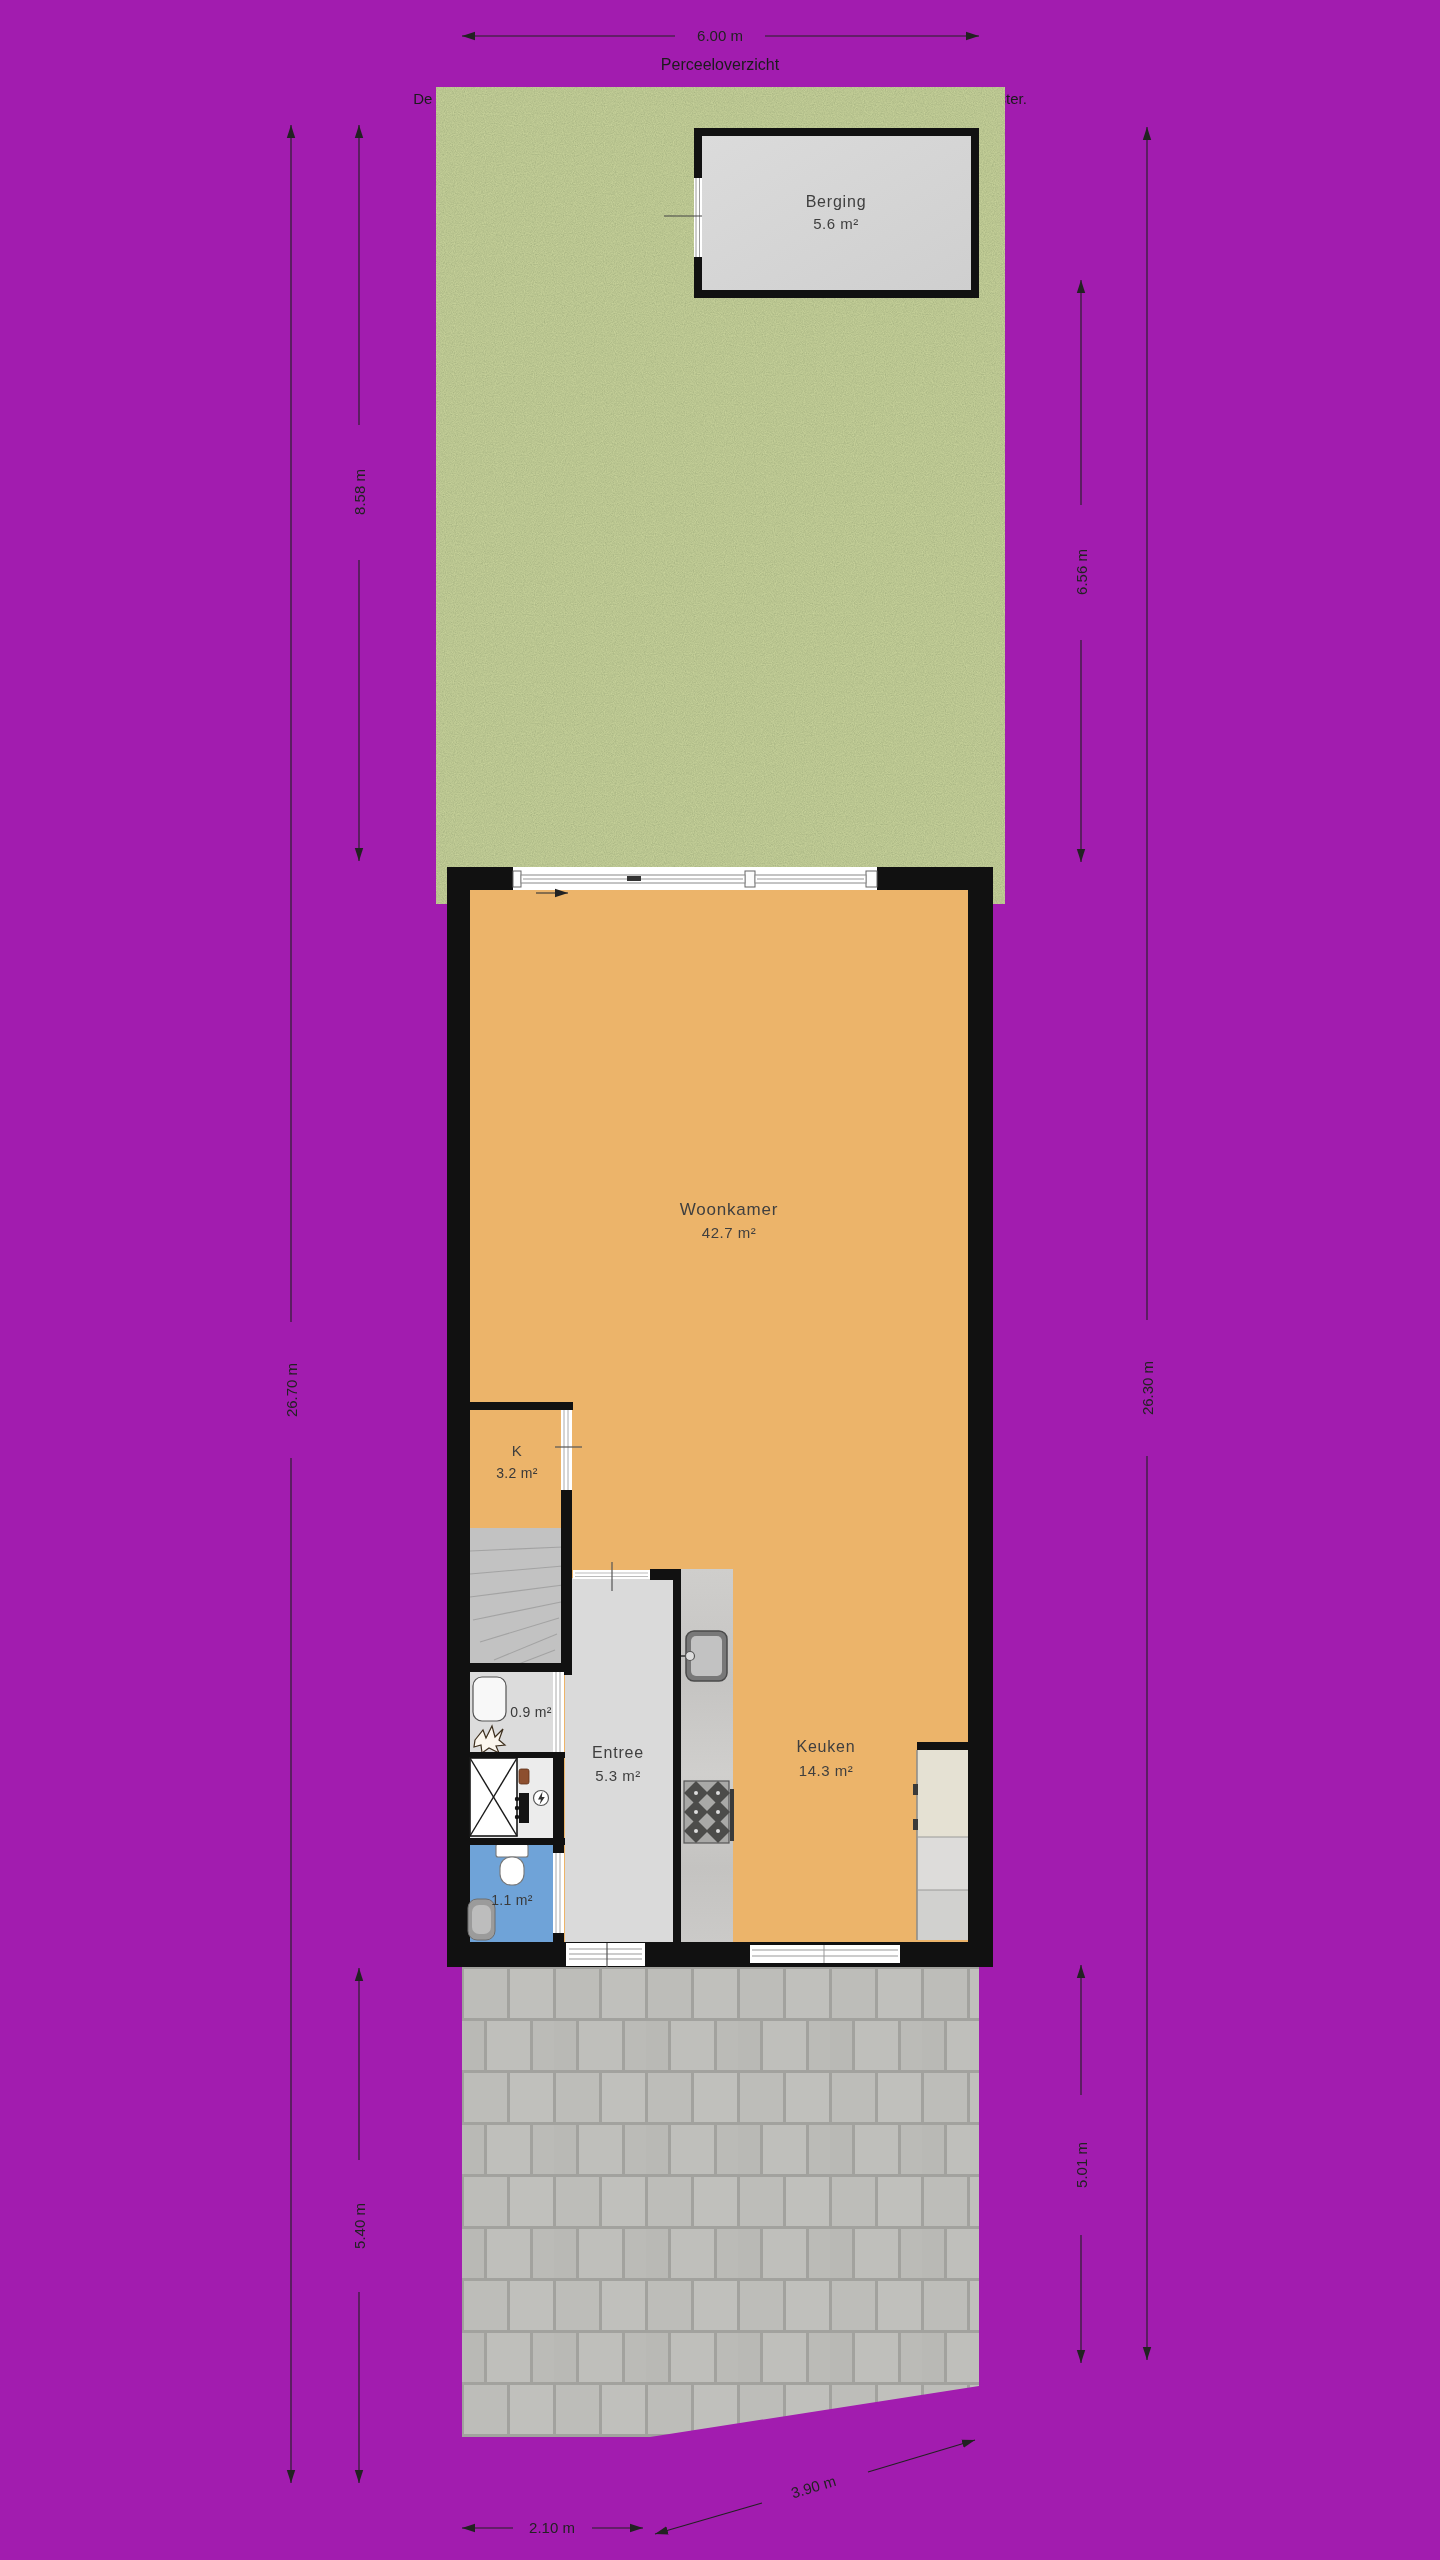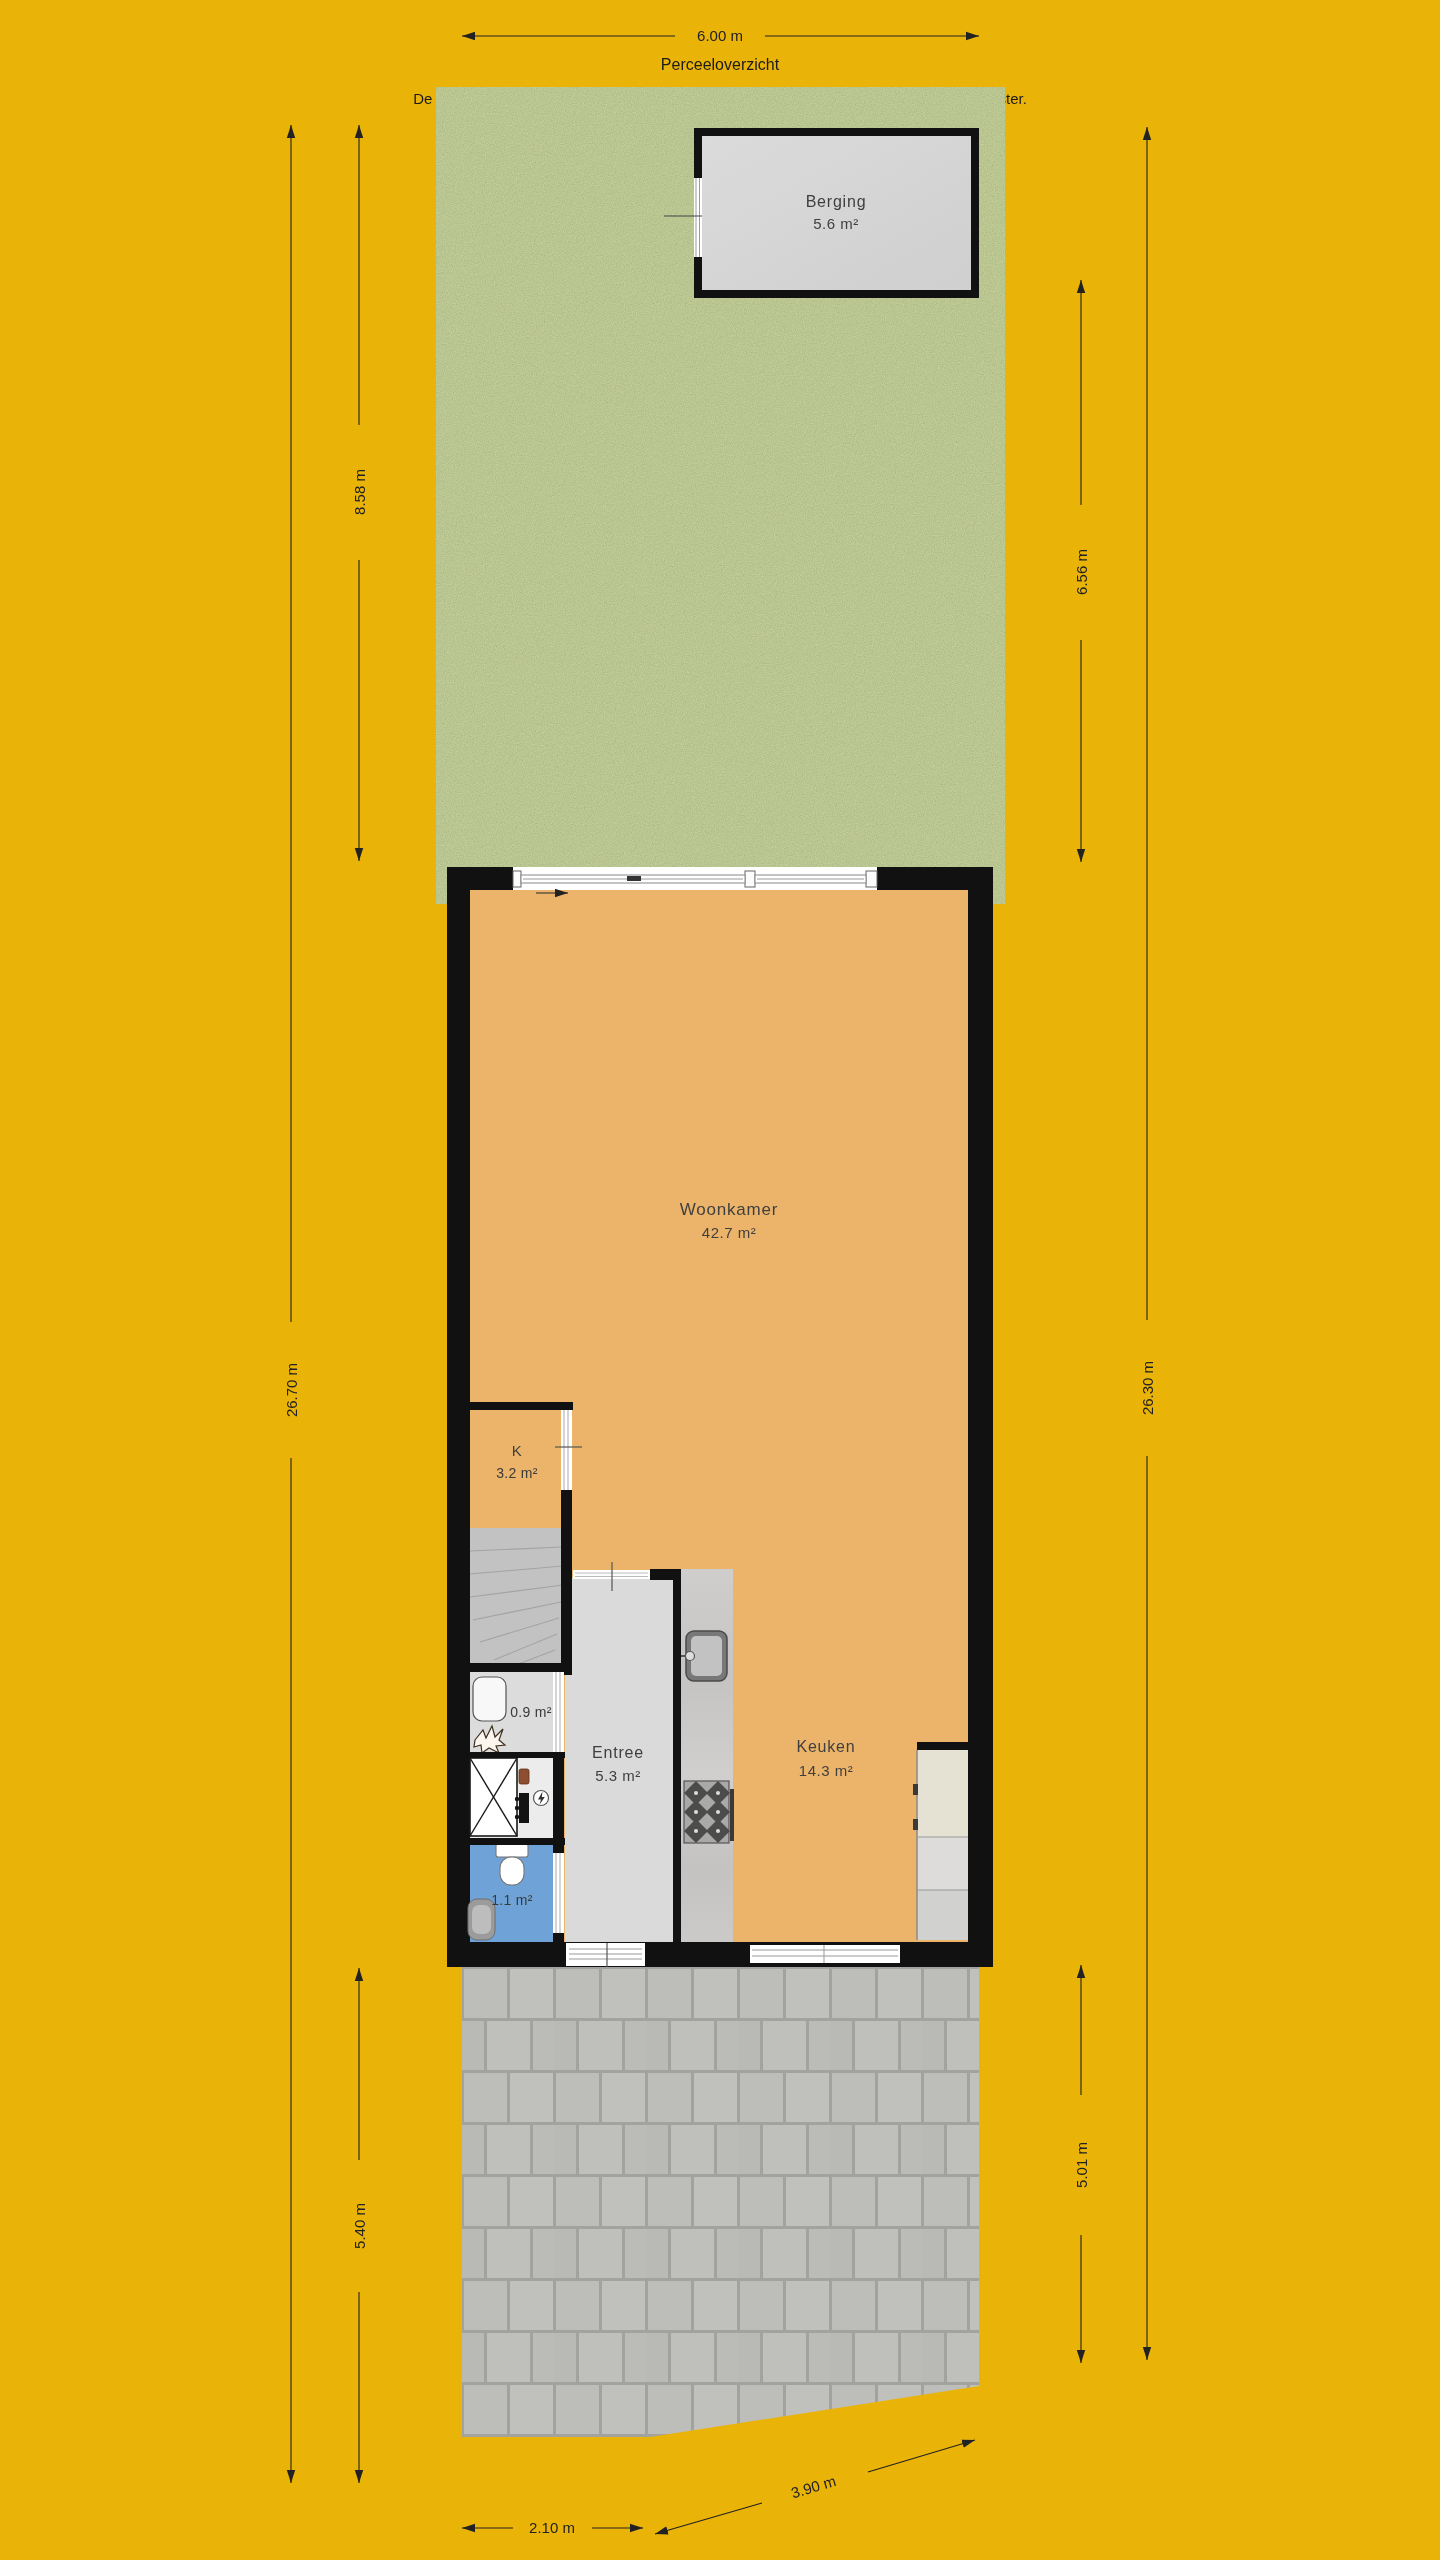--- a/index.html
+++ b/index.html
@@ -1,16 +1,16 @@
 <!DOCTYPE html>
 <html><head>
 <meta charset="utf-8">
 <style>
   html,body{margin:0;padding:0;background:#ffffff;}
-  .canvas{position:relative;width:1440px;height:2560px;background:#eab308;font-family:"Liberation Sans",sans-serif;overflow:hidden;}
+  .canvas{position:relative;width:1440px;height:2560px;background:#a21caf;font-family:"Liberation Sans",sans-serif;overflow:hidden;}
   svg{display:block;}
   text{text-anchor:middle;font-family:"Liberation Sans",sans-serif;}
   .title{fill:#1b1b1b;font-size:16px;}
   .note{fill:#1b1b1b;font-size:15px;}
   .room{fill:#3f3f3f;font-size:16px;letter-spacing:0.8px;}
   .room-big{fill:#3f3f3f;font-size:17px;letter-spacing:0.8px;}
   .area{fill:#3f3f3f;font-size:15px;letter-spacing:0.5px;}
   .area-sm{fill:#3a3a3a;font-size:14px;letter-spacing:0.3px;}
   .dim{fill:#222222;font-size:15px;}
 </style>

